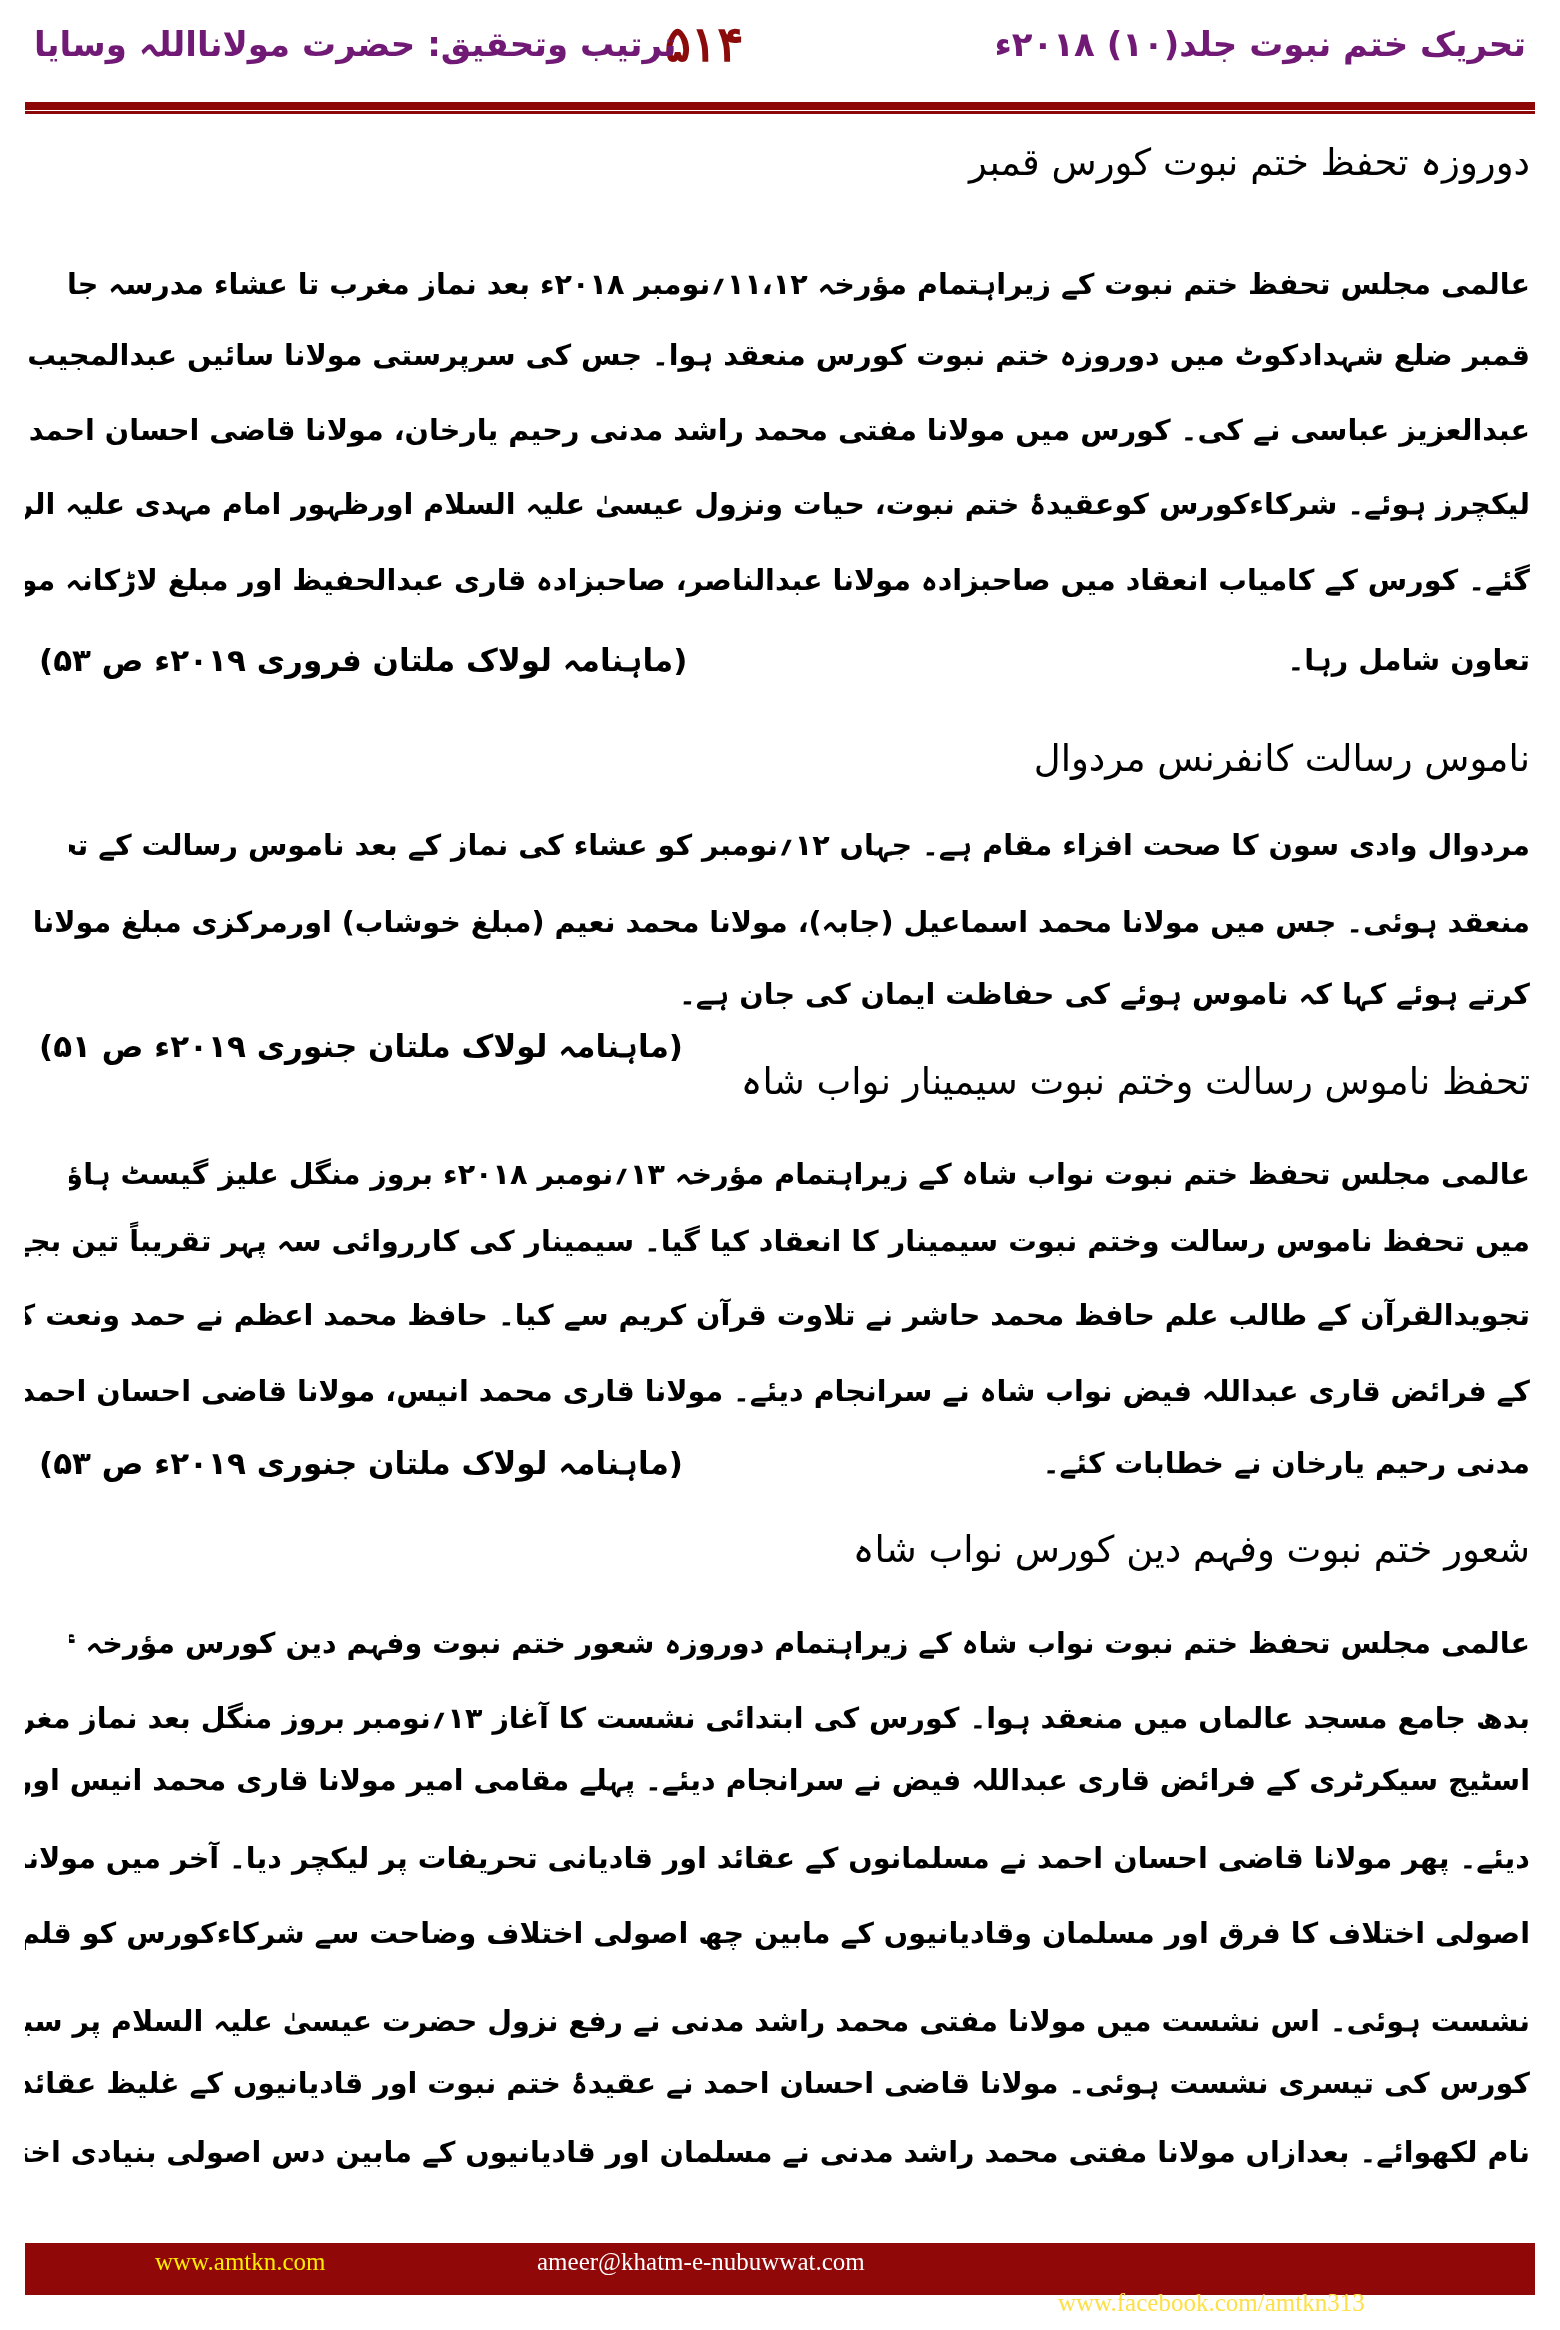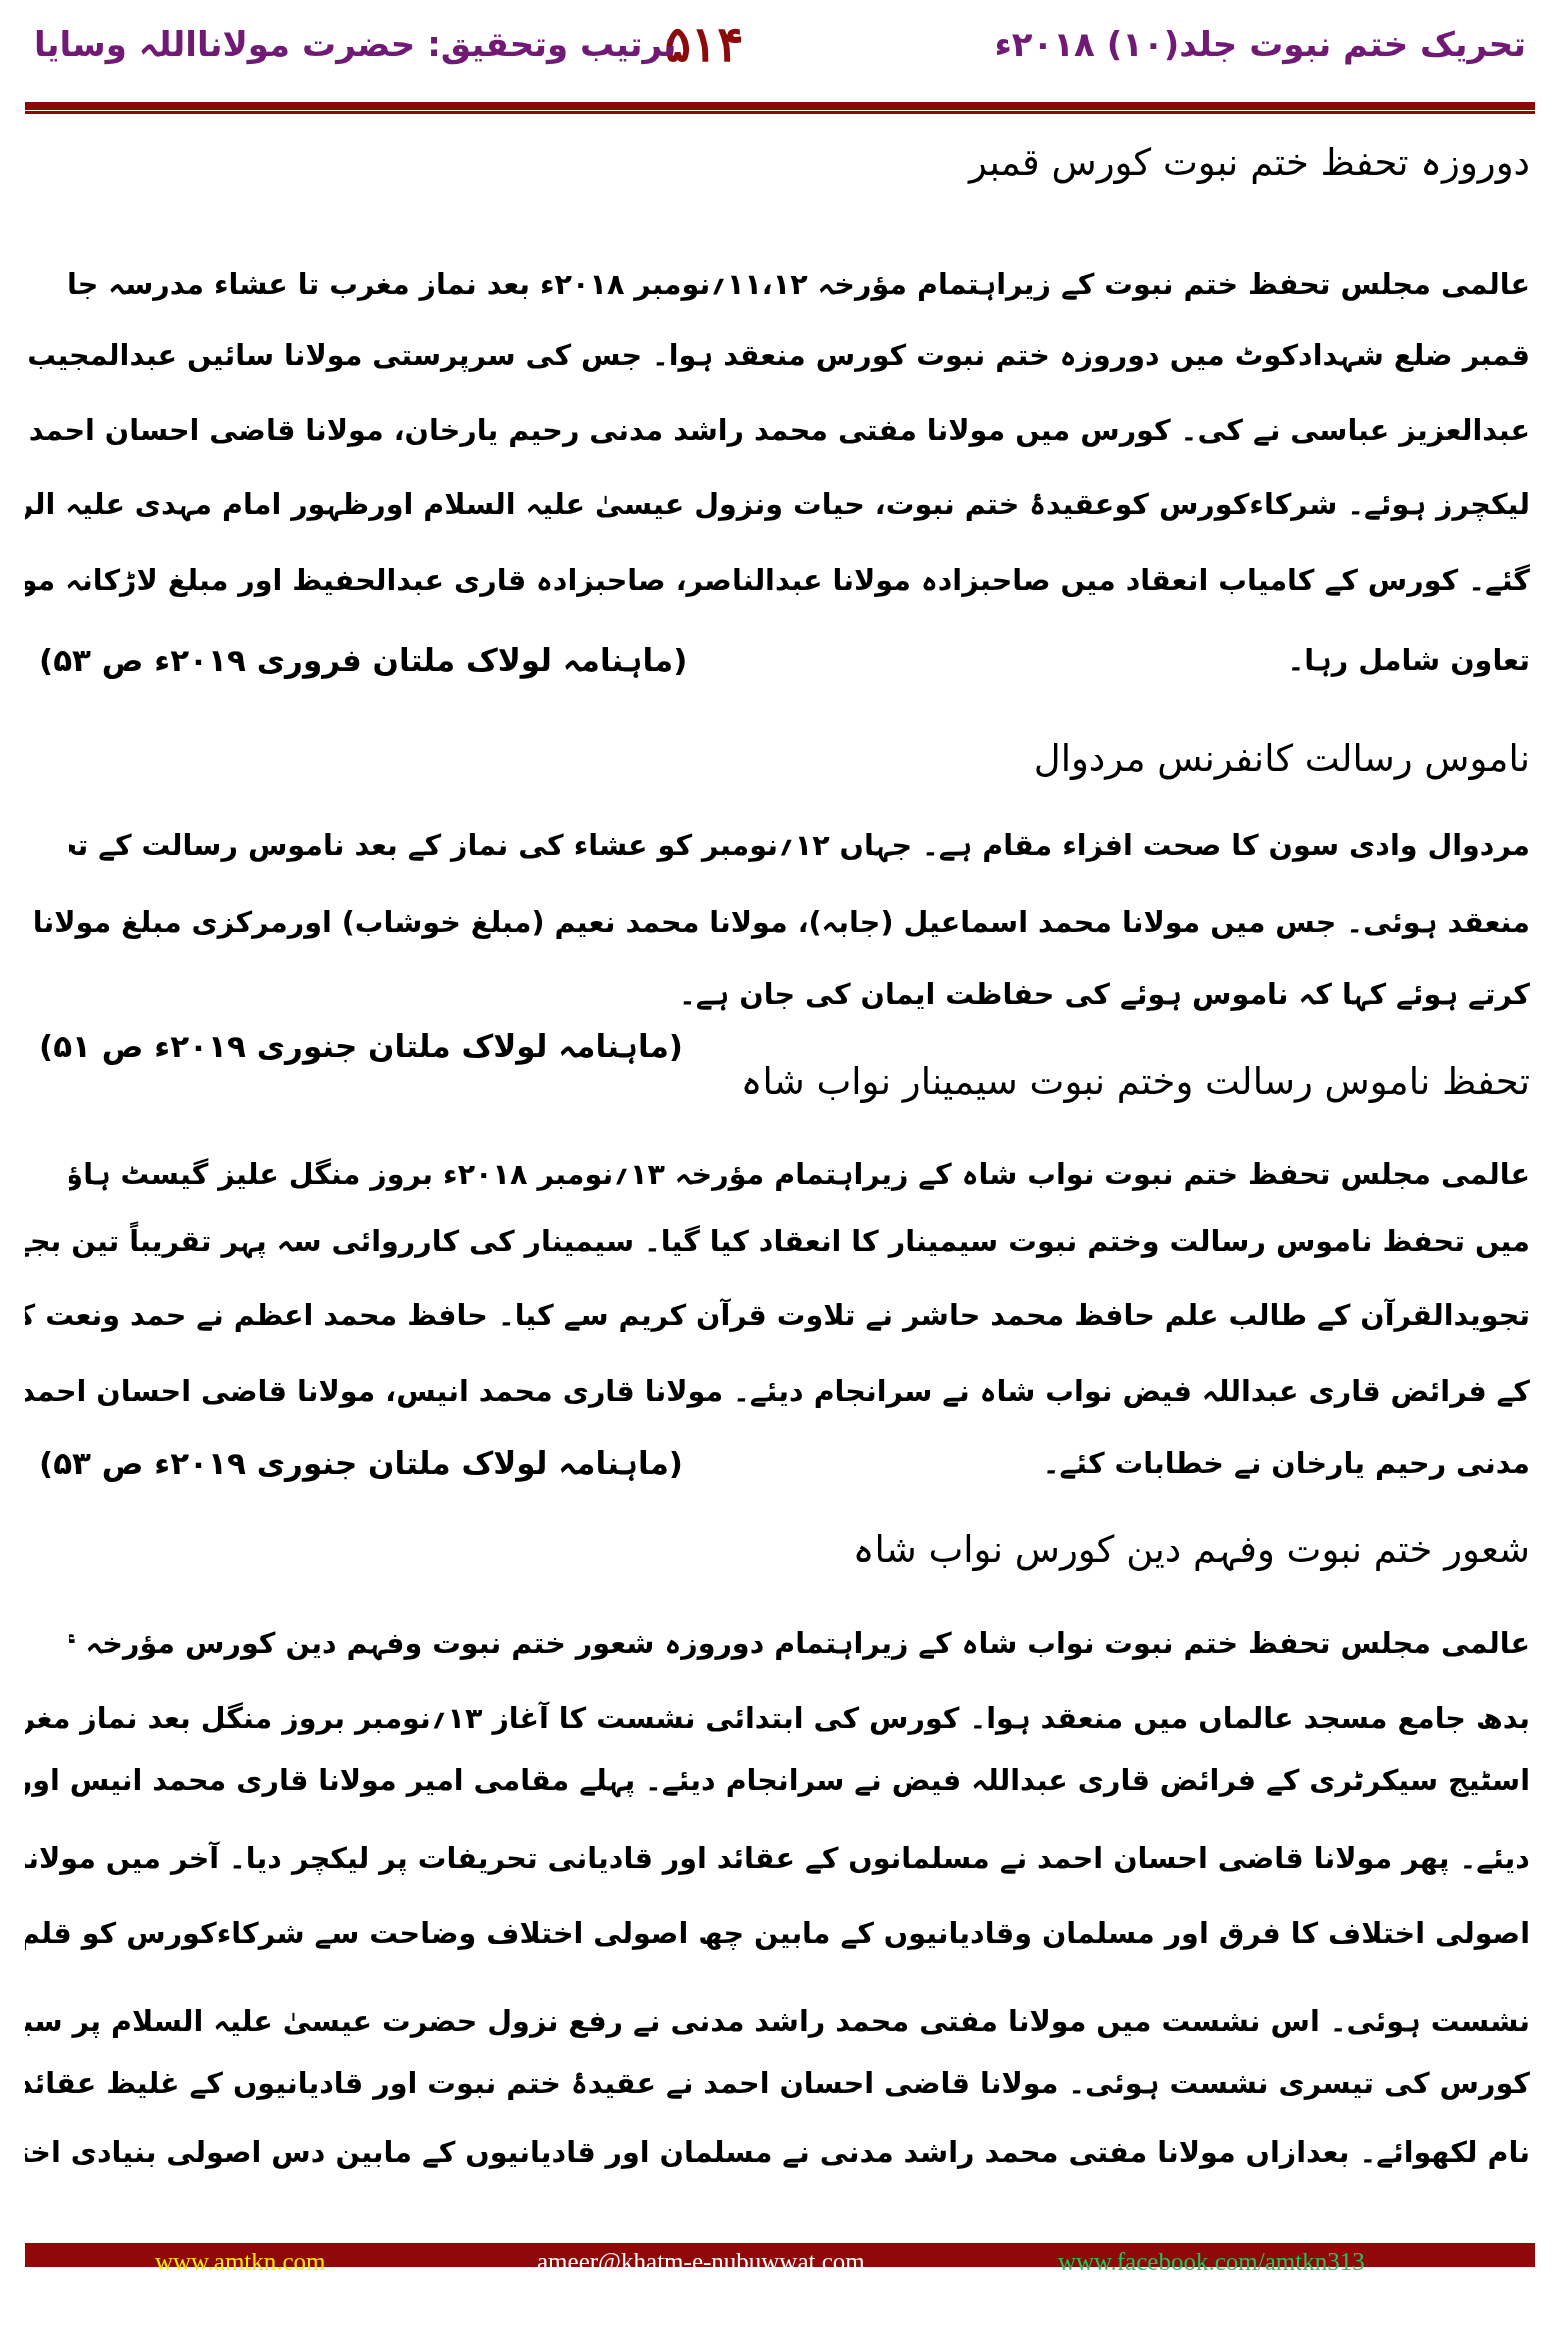--- a/index.html
+++ b/index.html
@@ -9,25 +9,25 @@
   .hdr-right { right: 34px; }
   .hdr-left { left: 34px; }
   .page-num { position: absolute; top: 15px; left: 0; width: 1408px; text-align: center; font-size: 49px; font-weight: bold; color: #8b0a0a; font-family: "DejaVu Serif", serif; }
   .rule-thick { position: absolute; left: 25px; width: 1510px; top: 102px; height: 7.6px; background: #8e0707; }
   .rule-thin { position: absolute; left: 25px; width: 1510px; top: 111px; height: 3.4px; background: #8e0707; }
   .heading { position: absolute; right: 30px; direction: rtl; font-size: 37px; font-weight: normal; white-space: nowrap; font-family: "DejaVu Sans", sans-serif; }
   .line { position: absolute; right: 30px; width: 1505px; direction: rtl; text-align: justify; text-align-last: justify; font-size: 28.6px; font-weight: bold; white-space: nowrap; overflow: hidden; line-height: 44px; height: 47px; }
   .line.first { width: 1461px; }
   .line.last { text-align-last: right; width: auto; }
   .cite { position: absolute; left: 39px; direction: rtl; font-size: 31px; font-weight: bold; white-space: nowrap; line-height: 44px; }
-  .footer { position: absolute; left: 25px; top: 2243px; width: 1510px; height: 24px; background: #900808; }
+  .footer { position: absolute; left: 25px; top: 2243px; width: 1510px; height: 52px; background: #900808; }
   .footer span { position: absolute; top: 5px; font-family: "Liberation Serif", serif; font-size: 25px; white-space: nowrap; }
   .f-site { left: 130px; color: #ffee00; }
   .f-mail { left: 512px; color: #ffffff; }
-  .f-fb { left: 1033px; color: #22c55e; }
+  .f-fb { left: 1033px; color: #fde047; margin-top: 41px; }
 </style>
 </head>
 <body>
 
 <div class="hdr hdr-right">تحریک ختم نبوت جلد(۱۰) ۲۰۱۸ء</div>
 <div class="page-num">۵۱۴</div>
 <div class="hdr hdr-left">ترتیب وتحقیق: حضرت مولانااللہ وسایا</div>
 <div class="rule-thick"></div>
 <div class="rule-thin"></div>
 

